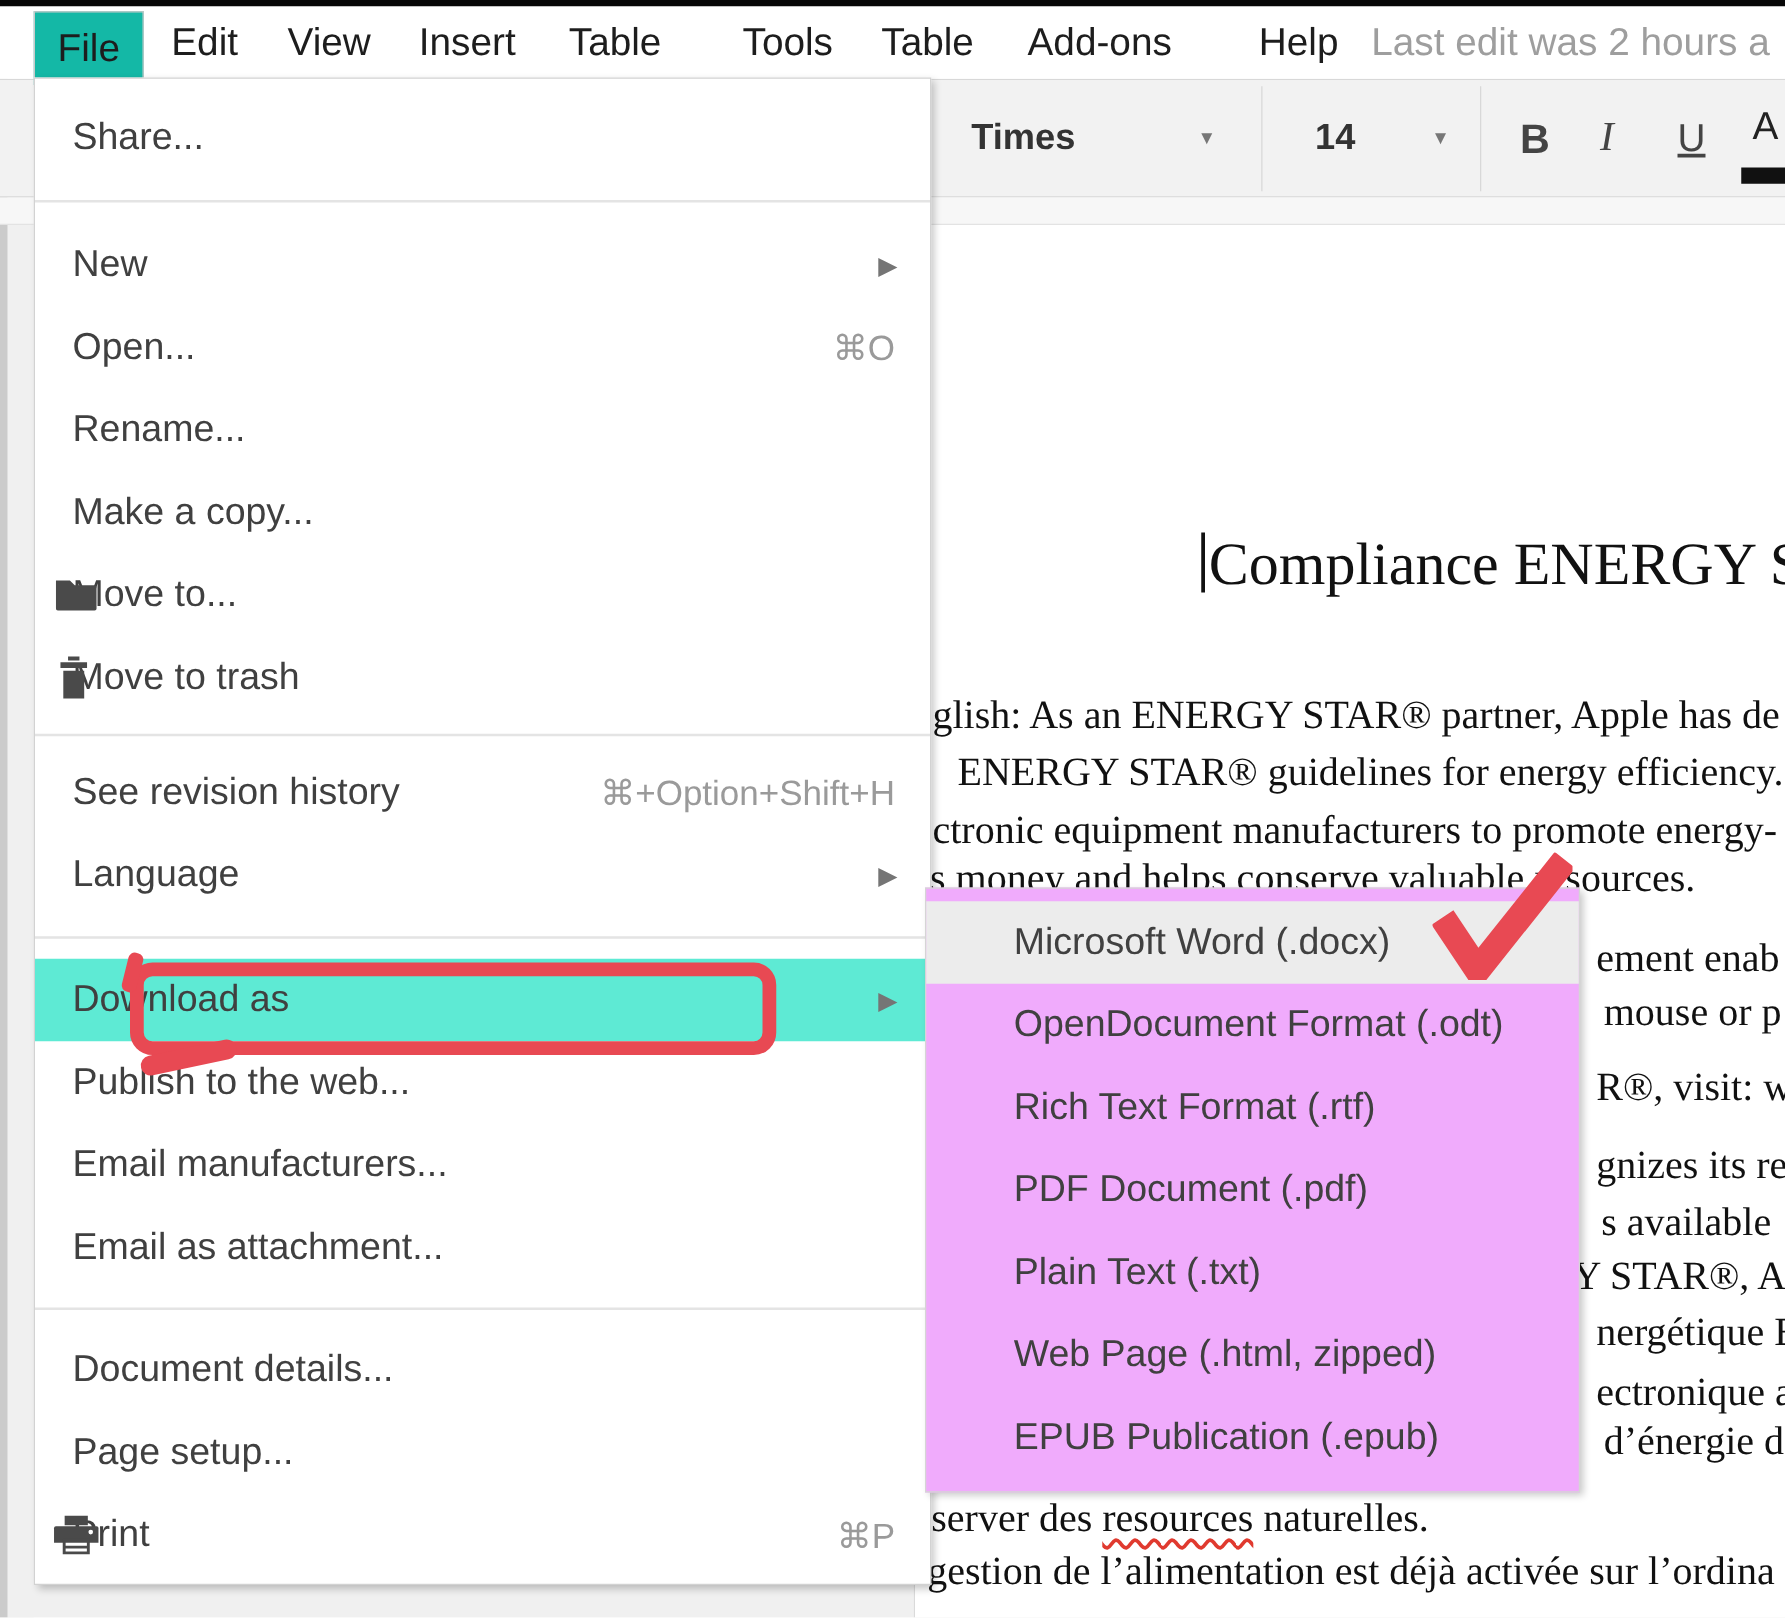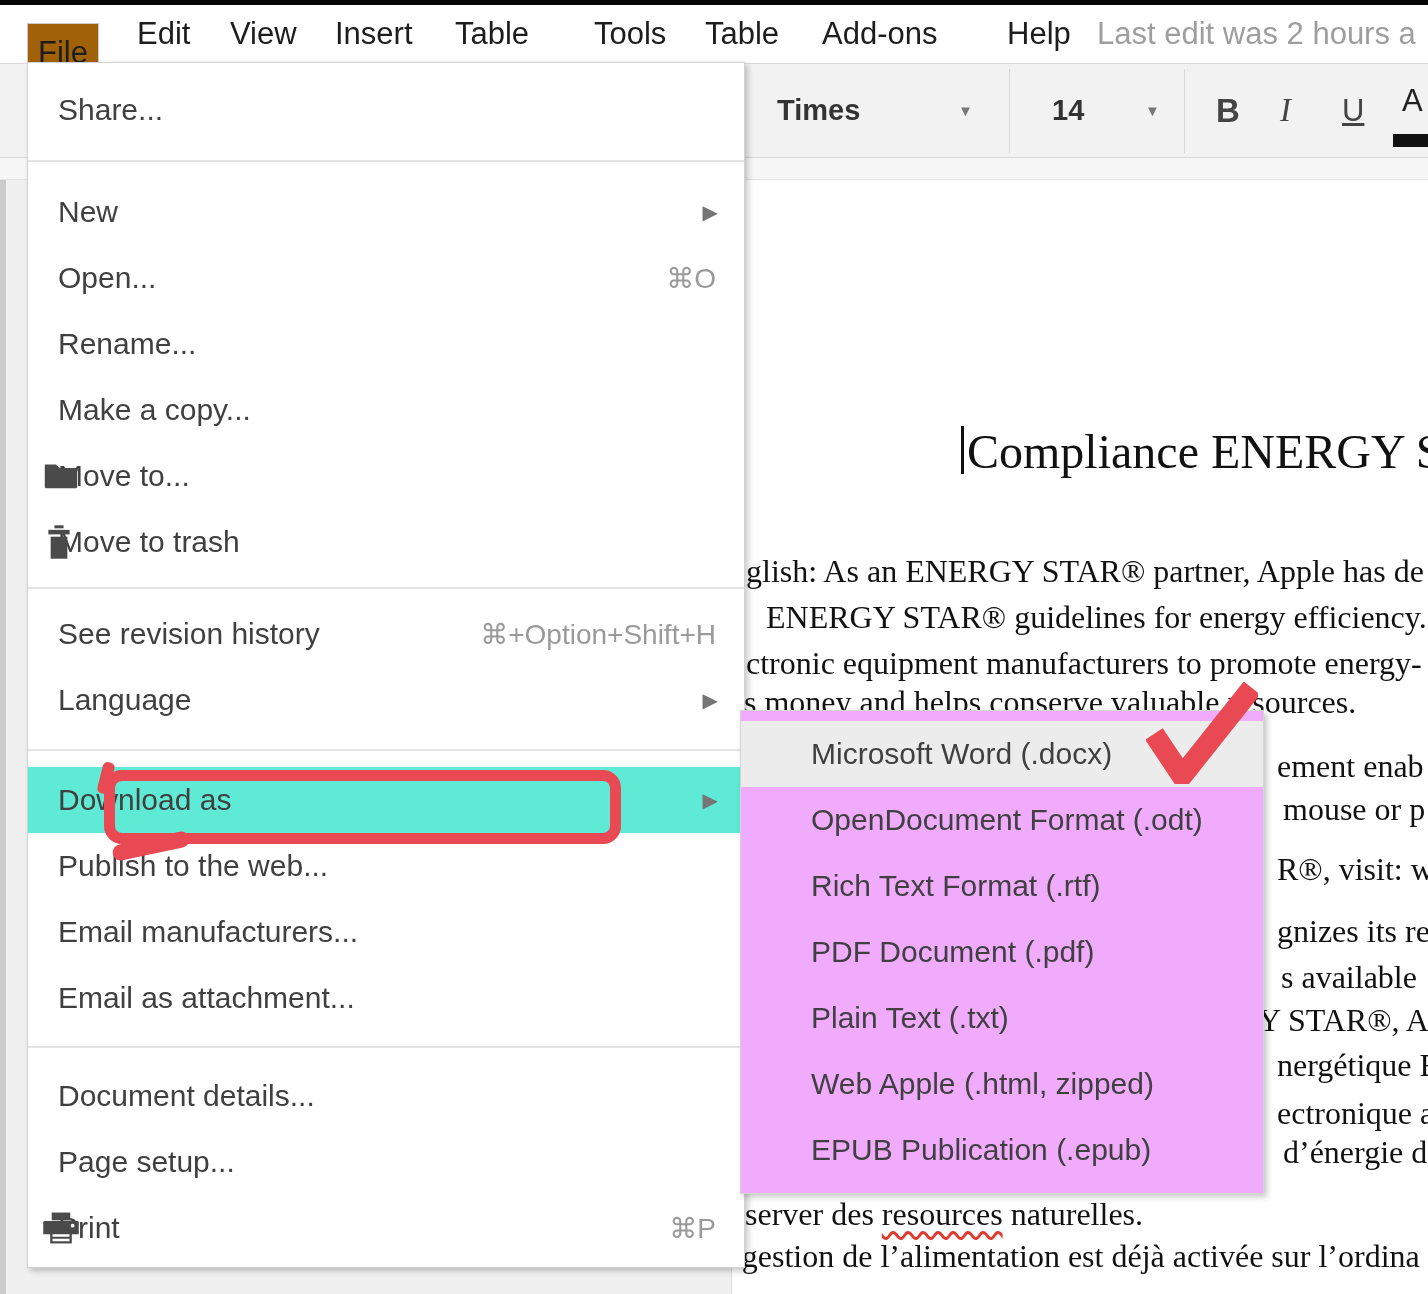--- a/index.html
+++ b/index.html
@@ -4,21 +4,21 @@
 <style>
   html,body{margin:0;padding:0;}
   .screen{position:relative;width:1428px;height:1294px;overflow:hidden;background:#fff;
           font-family:"Liberation Sans",sans-serif;}
   .top-bar{position:absolute;left:0;top:0;width:1428px;height:5px;background:#060606;z-index:7;}
   
   .menubar{position:absolute;left:0;top:5px;width:1428px;height:58px;background:#fff;z-index:5;}
   .mb-item{position:absolute;top:0;height:58px;display:flex;align-items:center;
            font-size:31px;color:#1d1d1d;cursor:default;}
   .mb-status{color:#9e9e9e;}
-  .file-btn{position:absolute;left:27px;top:23px;width:72px;height:59px;z-index:6;background:#a16207;
+  .file-btn{position:absolute;left:27px;top:9px;width:88px;height:59px;z-index:6;background:#14b8a6;
             border:1px solid #c9c9c9;border-bottom:none;display:flex;align-items:center;
             justify-content:center;font-size:31px;color:#1d1d1d;box-sizing:border-box;}
   
   .toolbar{position:absolute;left:0;top:63px;width:1428px;height:95px;background:#f2f2f2;
            border-top:1px solid #d8d8d8;border-bottom:1px solid #d8d8d8;z-index:3;box-sizing:border-box;}
   .tb{position:absolute;top:0;height:93px;display:flex;align-items:center;color:#333;}
   .tb-divider{position:absolute;top:5px;height:84px;width:1px;background:#d8d8d8;}
   .tb-arrow{color:#777;font-size:15px;}
   .tb-black-bar{position:absolute;left:1393px;top:70px;width:45px;height:13px;background:#111;}
   .ruler{position:absolute;left:0;top:158px;width:1428px;height:21px;background:#f7f7f7;
@@ -211,21 +211,21 @@
       <span class="sc">⌘P</span>
     </div>
   </div>
 
   <div class="submenu">
     <div class="smi hl">Microsoft Word (.docx)</div>
     <div class="smi">OpenDocument Format (.odt)</div>
     <div class="smi">Rich Text Format (.rtf)</div>
     <div class="smi">PDF Document (.pdf)</div>
     <div class="smi">Plain Text (.txt)</div>
-    <div class="smi">Web Apple (.html, zipped)</div>
+    <div class="smi">Web Page (.html, zipped)</div>
     <div class="smi">EPUB Publication (.epub)</div>
   </div>
 
   <div class="red-rect"></div>
   <div class="red-tail"></div>
   <div class="red-tip"></div>
   <div class="red-check">
     <svg width="112" height="102" viewBox="0 0 112 102">
       <polyline points="8,52 36,94 106,6" fill="none" stroke="#e84953" stroke-width="21" stroke-linecap="butt" stroke-linejoin="miter"></polyline>
     </svg>

